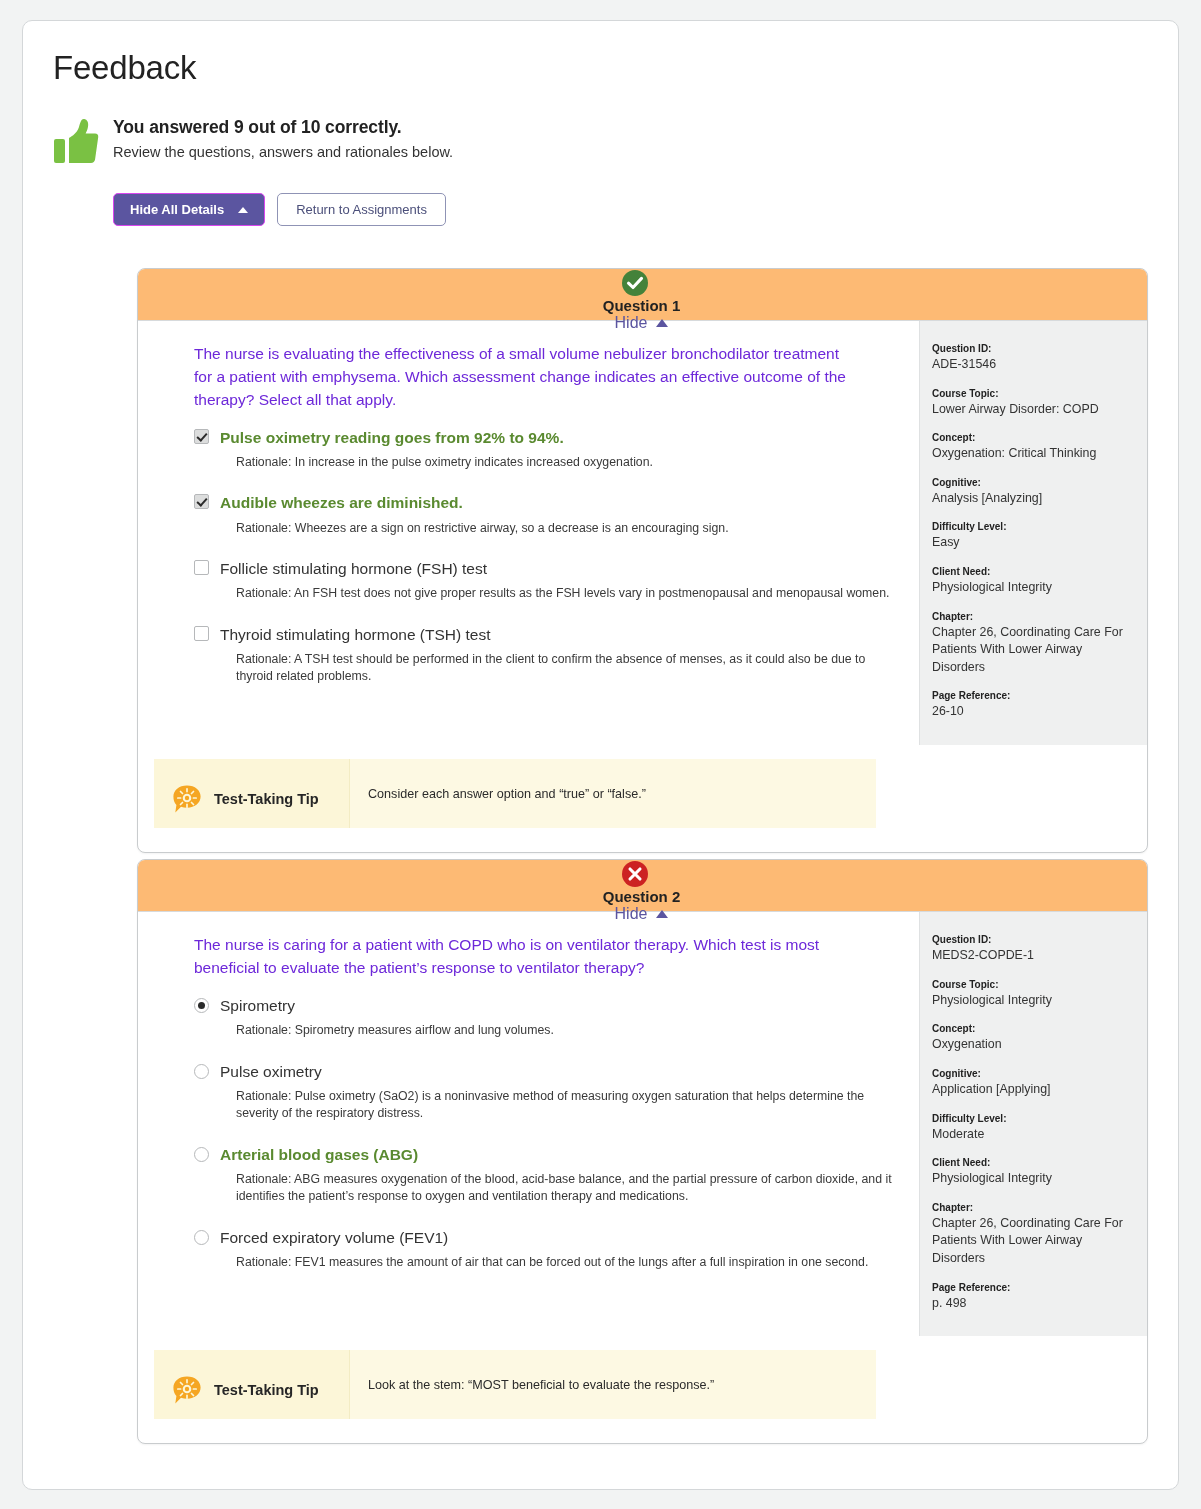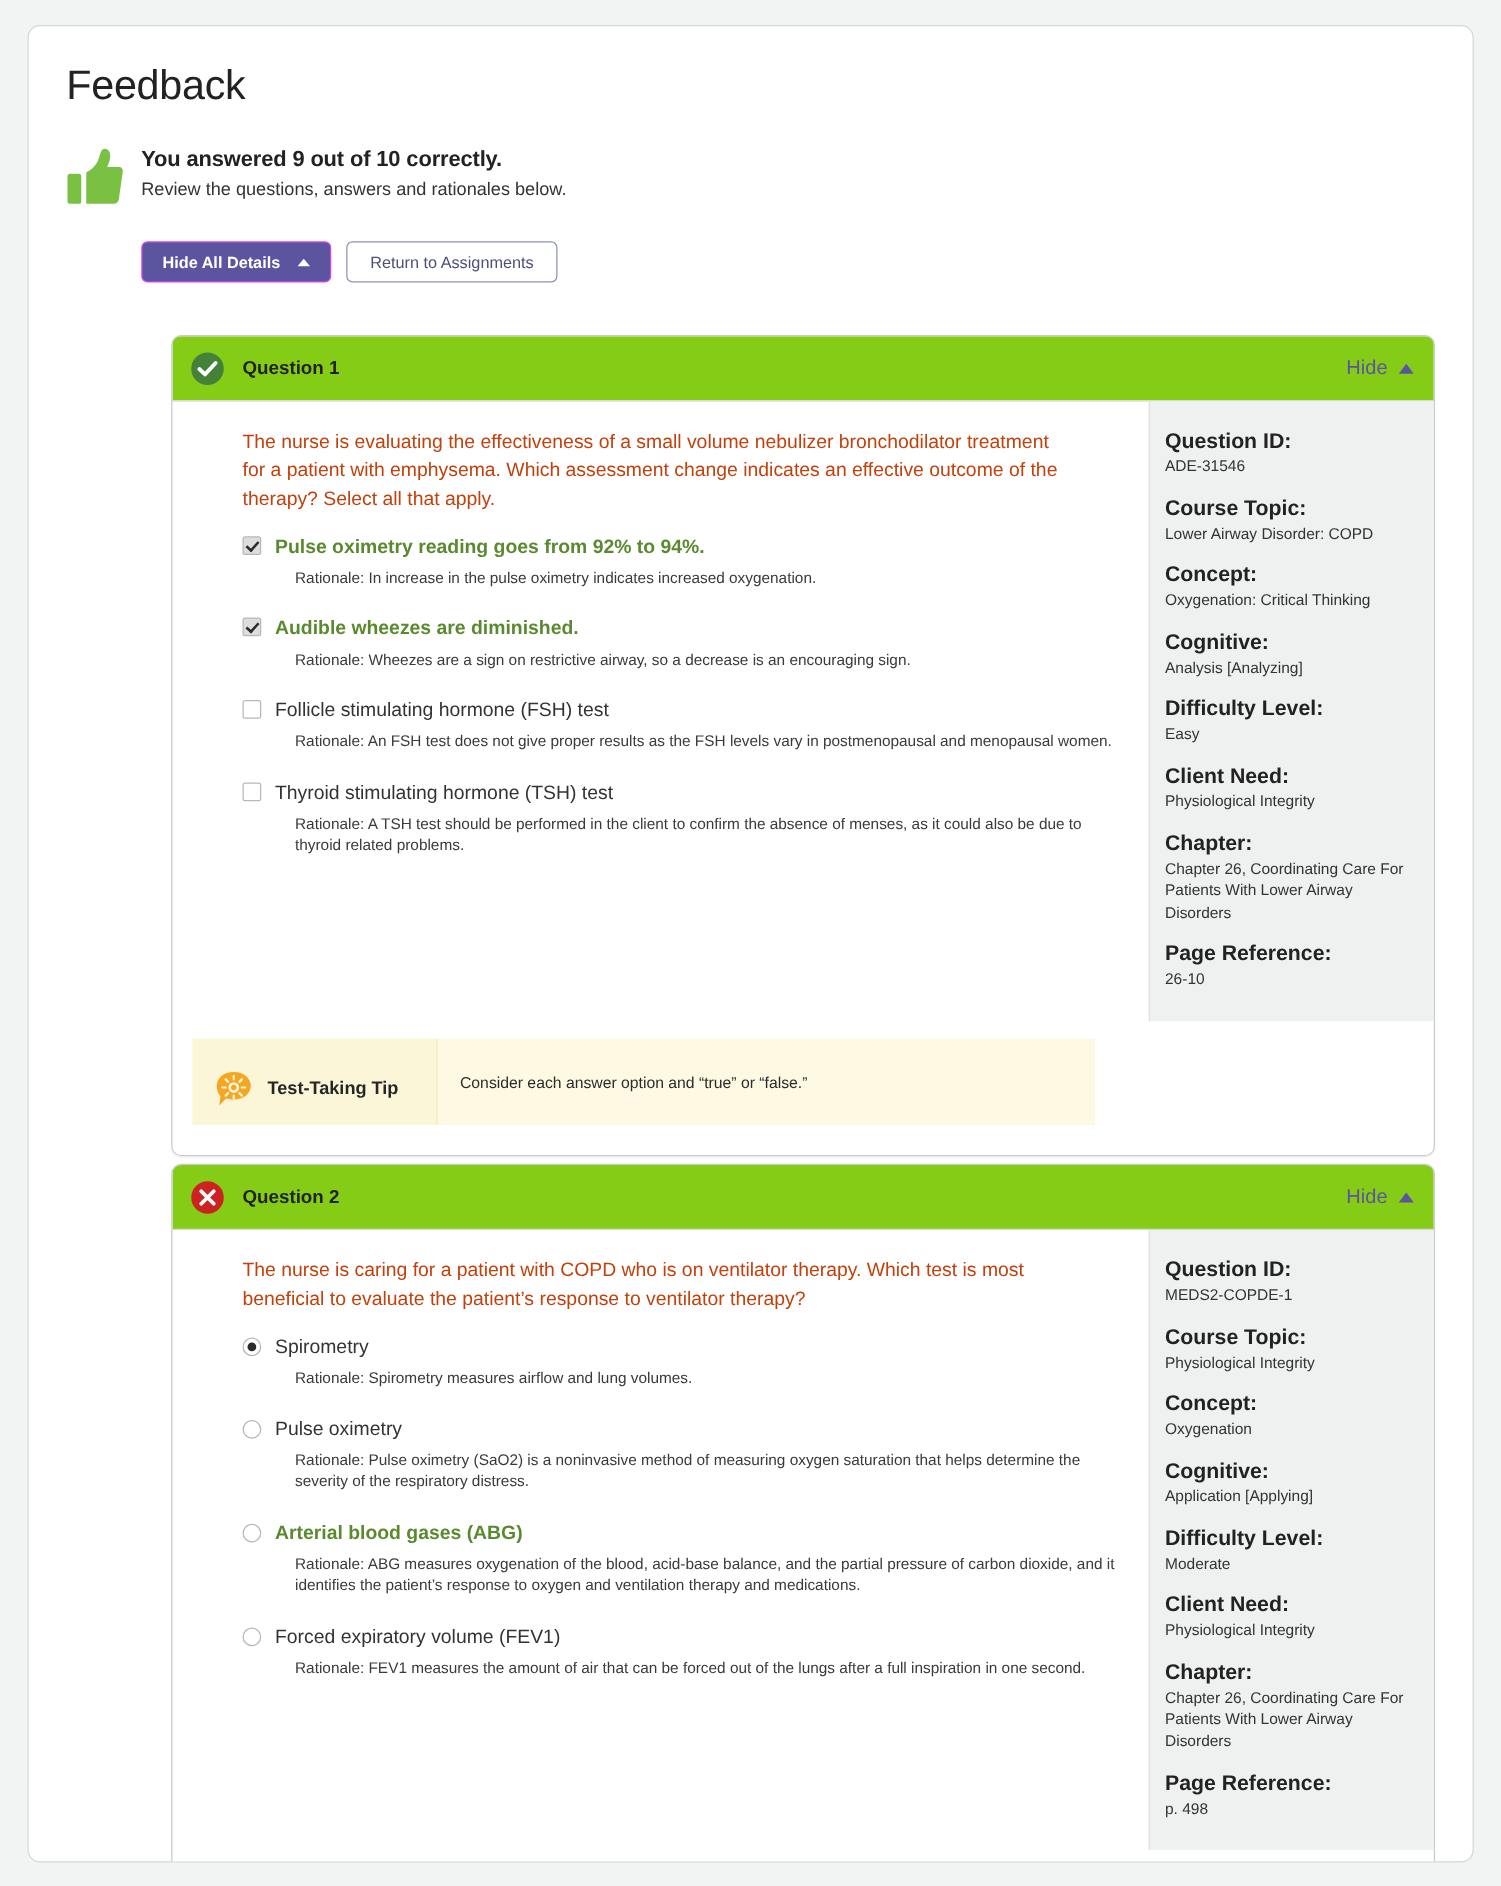--- a/index.html
+++ b/index.html
@@ -73,26 +73,27 @@
   .qcard {
     border: 1px solid #c9ccce;
     border-radius: 8px;
     margin: 0 0 0 84px;
     background: #ffffff;
     overflow: hidden;
     box-shadow: 0 1px 2px rgba(0,0,0,0.05);
   }
   .qcard + .qcard { margin-top: 6px; }
   .qhead {
-    background: #84cc16;
+    background: #fdba74;
     border-bottom: 1px solid #d7dadc;
     height: 52px;
     display: flex;
     align-items: center;
     padding: 0 16px 0 14px;
+    flex-direction: column;
   }
   .status-icon { width: 28px; height: 28px; flex: 0 0 28px; margin-right: 14px; }
   .qtitle { font-size: 15px; font-weight: bold; color: #222222; flex: 1; }
   .hide-link {
     font-size: 16px; color: #5b55a0; cursor: pointer;
     display: inline-flex; align-items: center; gap: 9px;
   }
   .hide-tri {
     width: 0; height: 0;
     border-left: 6px solid transparent;
@@ -104,21 +105,21 @@
   .qbody { display: flex; align-items: stretch; }
   .qmain { flex: 1 1 auto; padding: 22px 16px 0 56px; min-width: 0; }
   .qside {
     flex: 0 0 228px;
     background: #eff0f0;
     border-left: 1px solid #dfe1e2;
     padding: 22px 18px 24px 12px;
   }
 
   .stem {
-    font-size: 15.5px; color: #c2410c; line-height: 1.48;
+    font-size: 15.5px; color: #6d28d9; line-height: 1.48;
     margin-bottom: 16px; max-width: 660px;
   }
 
   .opt { margin-bottom: 22px; position: relative; padding-left: 26px; }
   .opt:last-child { margin-bottom: 14px; }
   .opt-label { font-size: 15.5px; color: #333333; line-height: 1.3; }
   .opt.correct .opt-label { color: #5a8a30; font-weight: bold; }
   .rationale {
     font-size: 12.3px; color: #3a3a3a; line-height: 1.42;
     margin-top: 6px; padding-left: 16px; max-width: 680px;
@@ -149,21 +150,21 @@
   .radio.selected::after {
     content: "";
     position: absolute; left: 3px; top: 3px;
     width: 7px; height: 7px; border-radius: 50%;
     background: #2b2b2b;
   }
 
   
   .meta-item { margin-bottom: 14px; }
   .meta-item:last-child { margin-bottom: 0; }
-  .meta-key { font-size: 17px; font-weight: bold; color: #222222; margin-bottom: 2px; }
+  .meta-key { font-size: 10px; font-weight: bold; color: #222222; margin-bottom: 2px; }
   .meta-val { font-size: 12.4px; color: #333333; line-height: 1.42; }
 
   
   .tip {
     display: flex;
     margin: 14px 0 24px 16px;
     width: 722px;
     background: #fdf9e3;
   }
   .tip-left {

